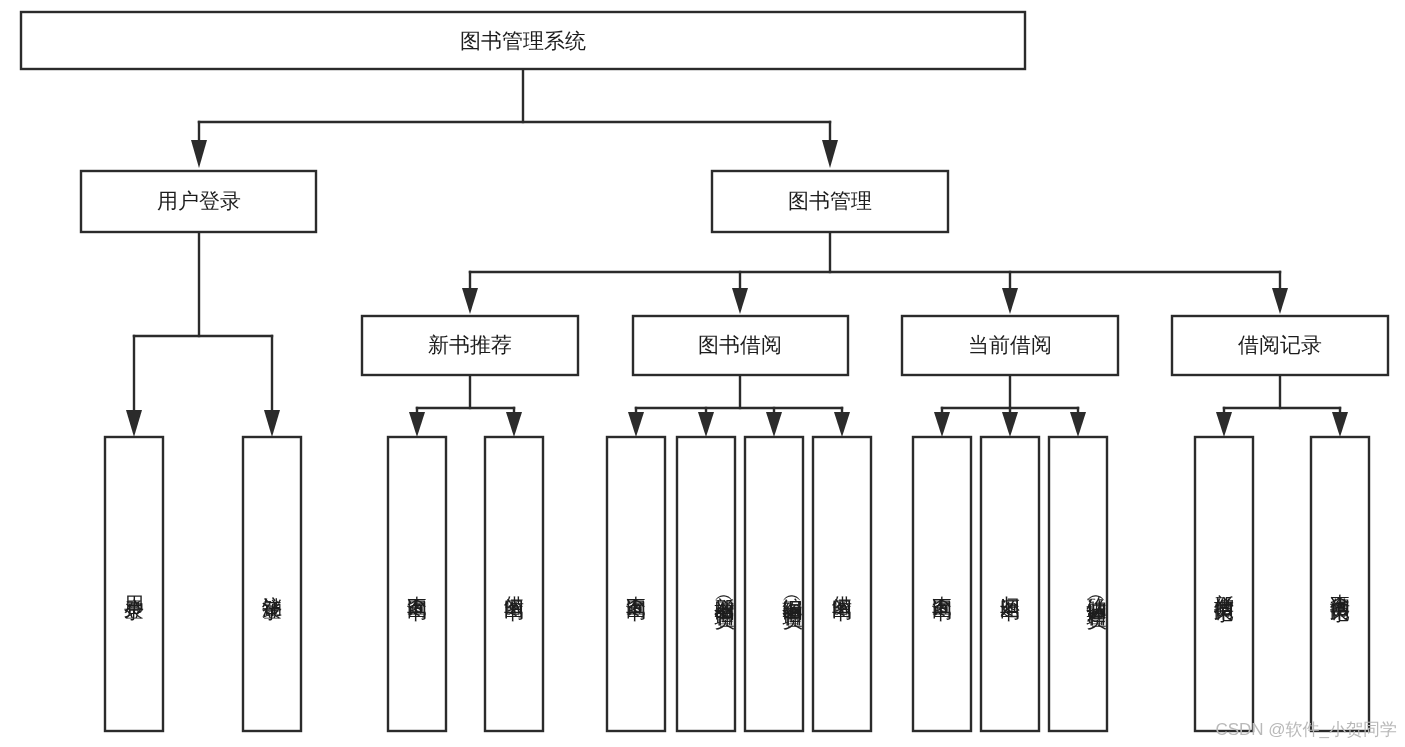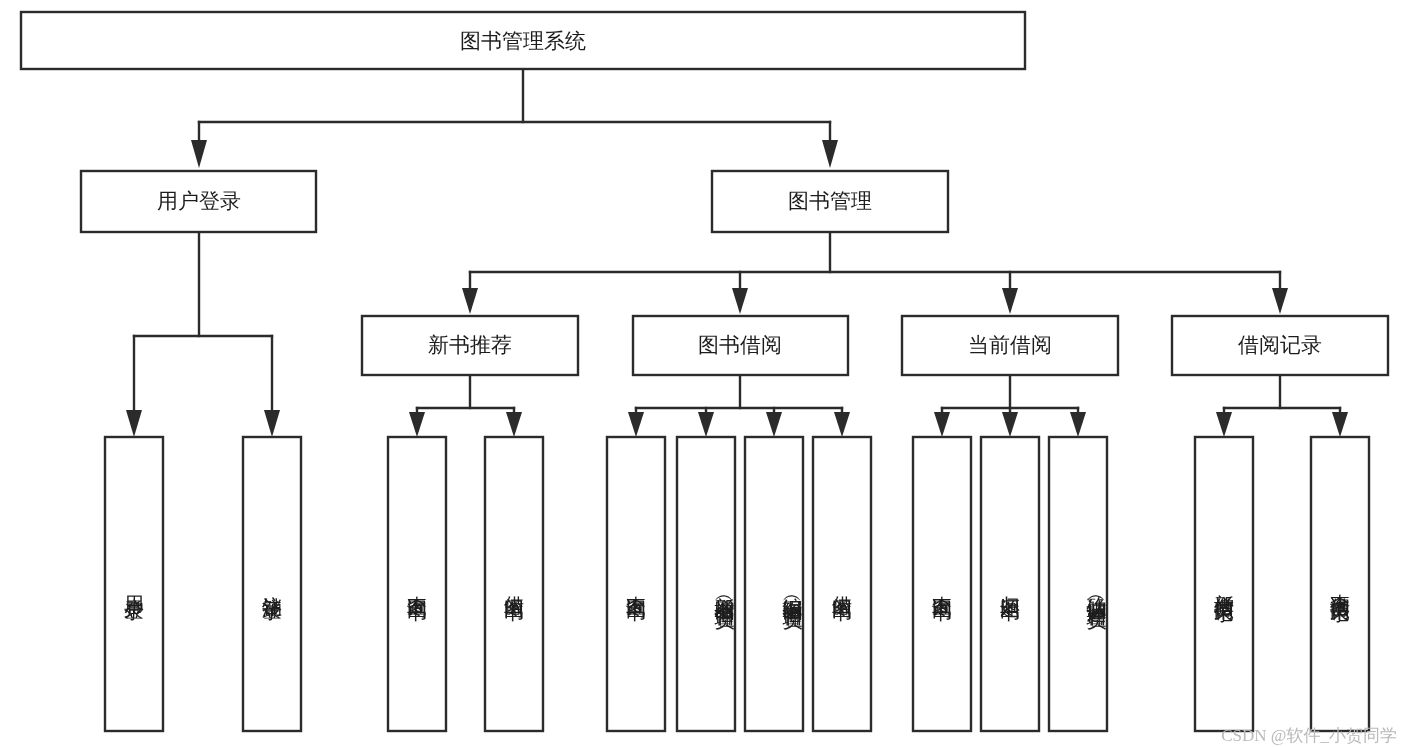--- a/index.html
+++ b/index.html
@@ -60,22 +60,22 @@
     letter-spacing: 2px;
     white-space: nowrap;
     display: flex;
     align-items: center;
     justify-content: center;
     pointer-events: none;
   }
   .watermark {
     position: absolute;
     right: 8px;
-    bottom: 0;
-    font-family: Liberation Serif, serif;
+    bottom: 6px;
+    font-family: Liberation Sans, sans-serif;
     font-size: 17px;
     color: #b9b9b9;
     white-space: nowrap;
   }
 </style>
 </head>
 <body>
 
 <div id="diagram-root">
 

